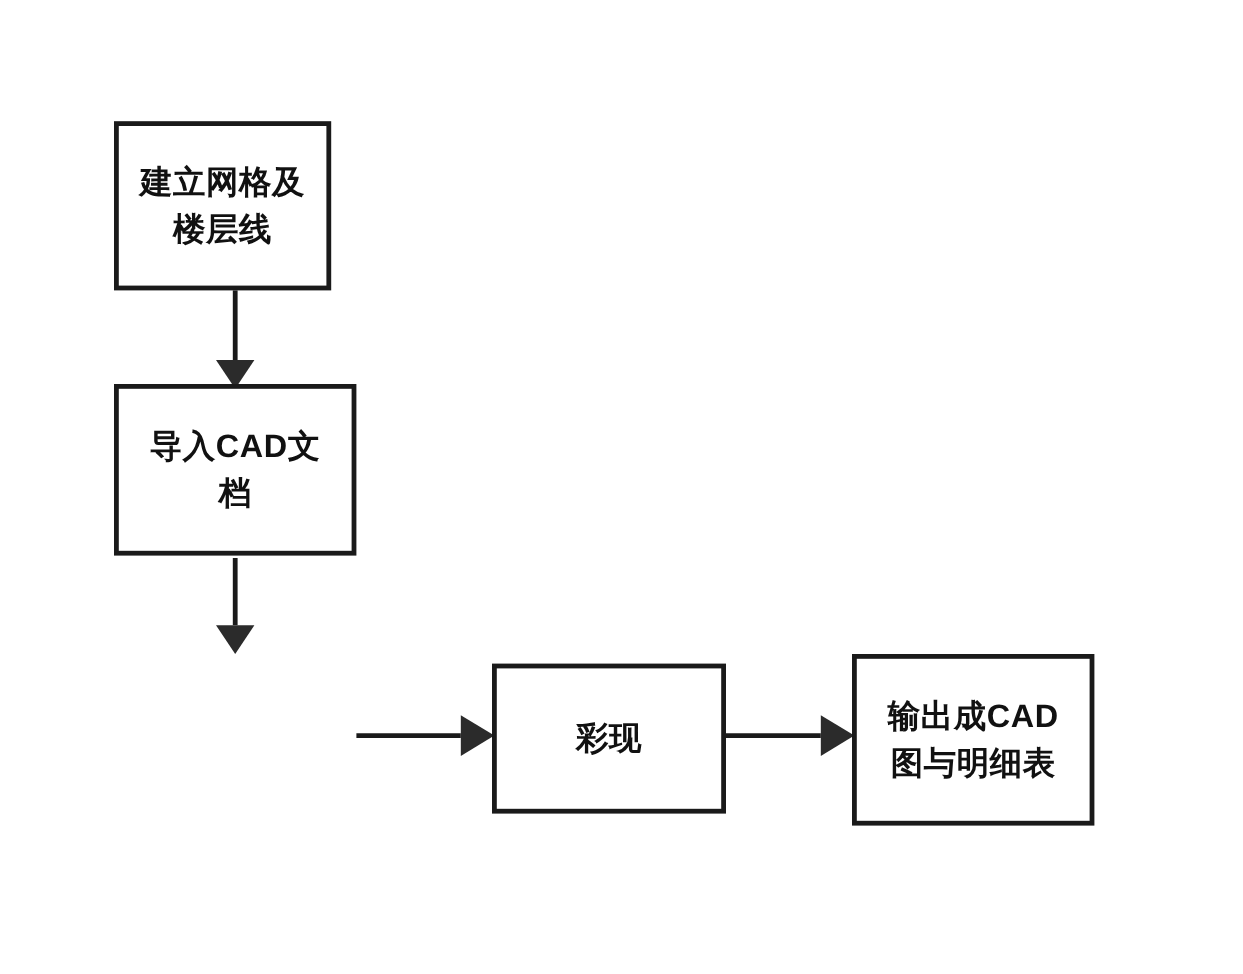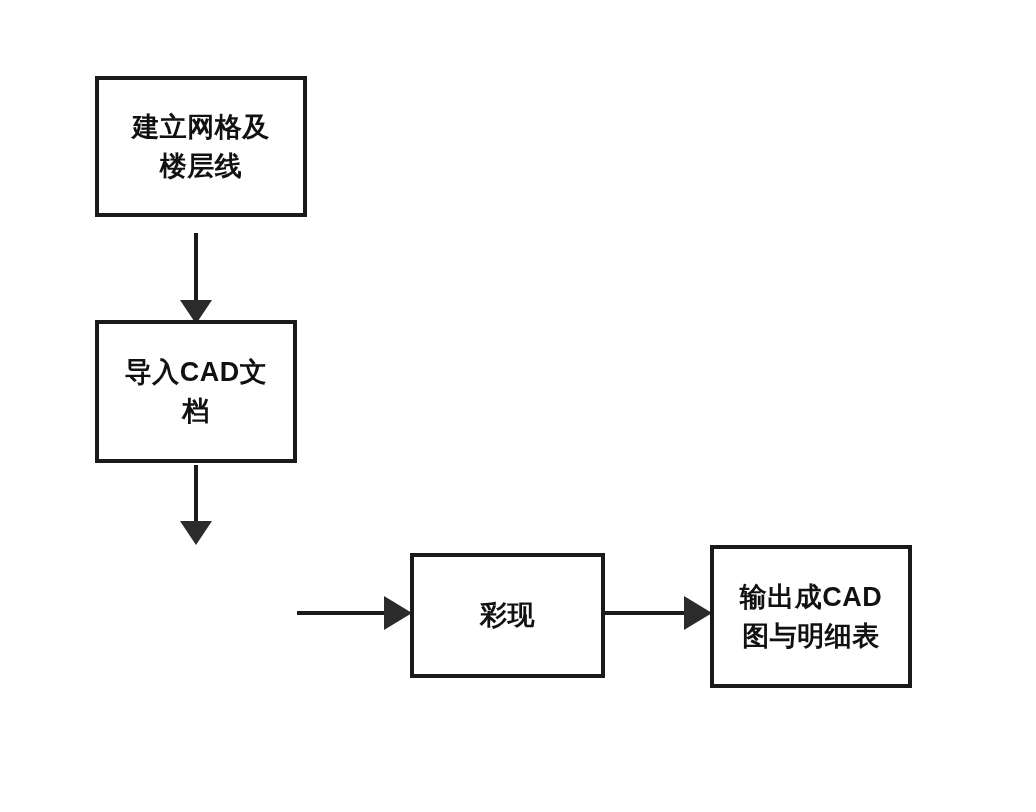--- a/index.html
+++ b/index.html
@@ -31,21 +31,21 @@
   }
   .node-label {
     font-weight: bold;
     color: #111111;
     line-height: 1.42;
     letter-spacing: 0.5px;
     white-space: pre-line;
     padding: 0 10px;
     font-size: 27px;
   }
-  #node-grid   { left: 95px;  top: 76px;  width: 212px; height: 141px; }
+  #node-grid   { left: 95px;  top: 101px;  width: 181px; height: 141px; }
   #node-cad    { left: 95px;  top: 320px; width: 202px; height: 143px; }
   #node-comp   { left: 95px;  top: 543px; width: 202px; height: 138px; }
   #node-render { left: 410px; top: 553px; width: 195px; height: 125px; }
   #node-output { left: 710px; top: 545px; width: 202px; height: 143px; }
 
   .connector-svg {
     position: absolute;
     left: 0;
     top: 0;
     width: 1036px;

